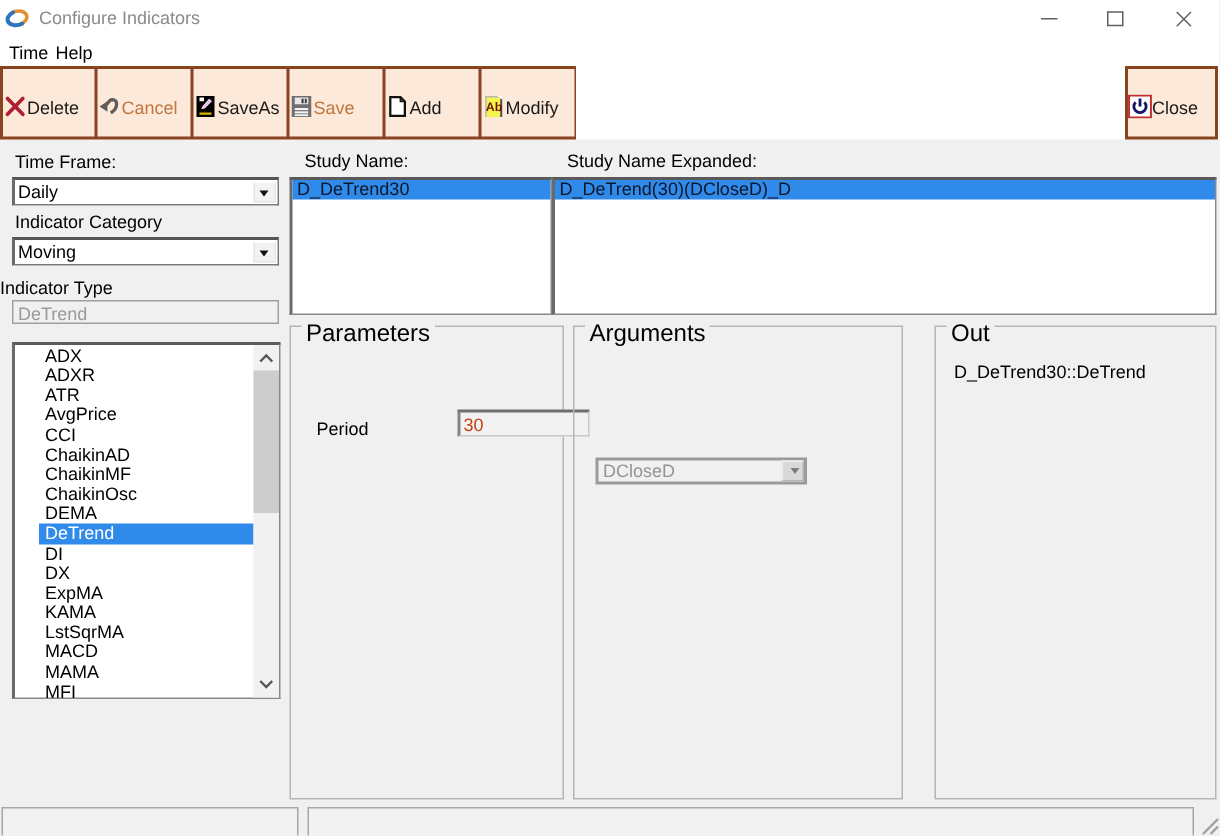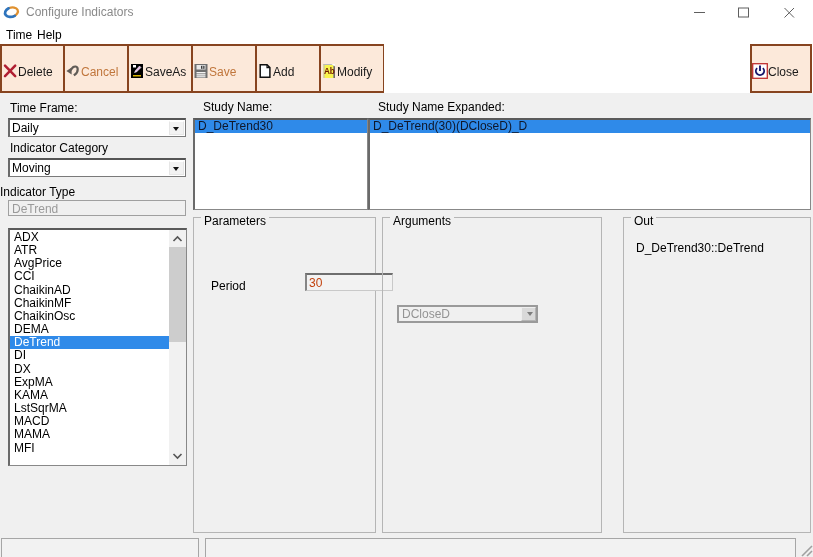--- a/index.html
+++ b/index.html
@@ -21,21 +21,21 @@
   .combo .cbtn{position:absolute;right:1px;top:1px;bottom:1px;width:15px;background:#f2f2f2;
          border:1px solid #e6e6e6;border-top-color:#fff;box-sizing:border-box;}
   .combo .cbtn:after{content:"";position:absolute;left:3px;top:5px;width:0;height:0;
          border:3.5px solid transparent;border-top:4.5px solid #111;border-bottom:none;}
   
   .lb{position:absolute;background:#fff;box-sizing:border-box;
       border:1px solid #888;border-top:2px solid #5a5a5a;border-left:2px solid #6a6a6a;}
   .sel{background:#2f8ae9;color:#0f172a;font-size:12px;line-height:13px;padding-left:3px;white-space:nowrap;overflow:hidden;}
   
   .grp{position:absolute;box-sizing:border-box;border:1px solid #b5b5b5;}
-  .grp .gl{position:absolute;top:-4px;left:7px;background:#f0f0f0;padding:0 3px;font-size:12px;color:#000;}
+  .grp .gl{position:absolute;top:-4px;left:7px;background:#f0f0f0;padding:0 3px;font-size:16px;color:#000;}
   .dtext{position:absolute;box-sizing:border-box;background:#f0f0f0;border:1px solid #a0a0a0;
          font-size:12px;color:#9a9a9a;padding:1px 0 0 3px;}
   .it{height:13.17px;padding-left:4px;overflow:hidden;}
   .it.hl{background:#2f8ae9;color:#fff;}
 </style>
 </head>
 <body>
 
  <div class="abs" style="left:0;top:0;width:813px;height:93px;background:#ffffff;"></div>
  <svg class="abs" style="left:3px;top:6px;overflow:visible" width="17" height="13" viewBox="0 0 17 13">
@@ -127,22 +127,23 @@
   </div>
  <div class="abs lbl" style="left:10px;top:141px;">Indicator Category</div>
  <div class="combo" style="left:8px;top:158px;width:178px;">
     <span class="cv">Moving</span>
     <span class="cbtn"></span>
   </div>
  <div class="abs lbl" style="left:0;top:185px;">Indicator Type</div>
  <div class="dtext" style="left:8px;top:200px;width:178px;height:16px;">DeTrend</div>
 
  <div class="lb" style="left:8px;top:228px;width:179px;height:238px;">
-   <div id="items" style="position:absolute;left:0;top:1px;right:17px;font-size:12px;line-height:13.17px;color:#000;">
+   <div id="items" style="position:absolute;left:16px;top:1px;right:17px;font-size:12px;line-height:13.17px;color:#000;">
      <div class="it">ADX</div>
+      <div class="it">ADXR</div>
       <div class="it">ATR</div>
       <div class="it">AvgPrice</div>
      <div class="it">CCI</div>
       <div class="it">ChaikinAD</div>
       <div class="it">ChaikinMF</div>
       <div class="it">ChaikinOsc</div>
      <div class="it">DEMA</div>
       <div class="it hl">DeTrend</div>
       <div class="it">DI</div>
       <div class="it">DX</div>

